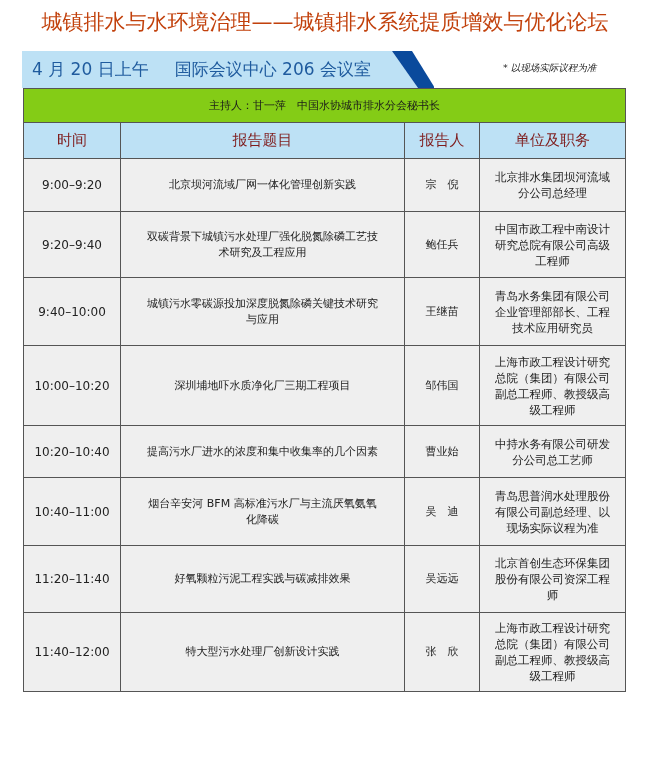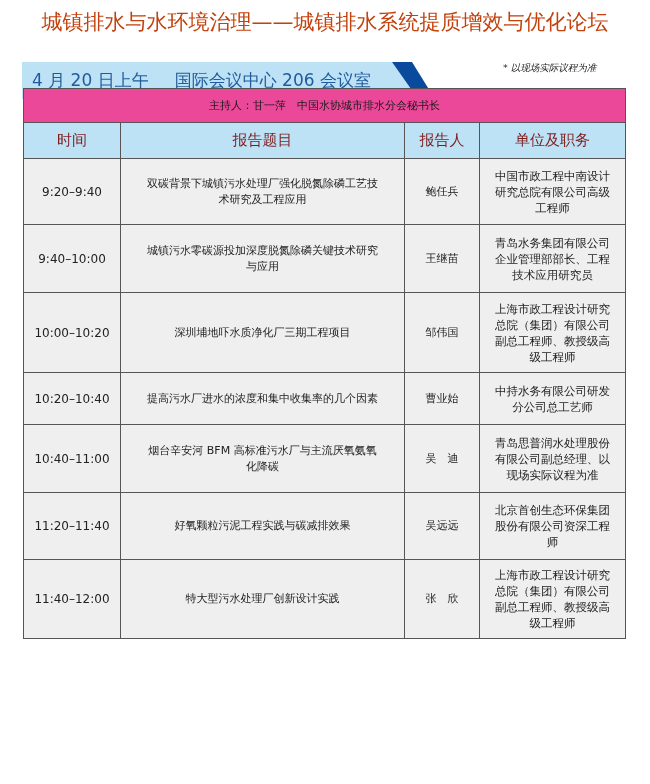--- a/index.html
+++ b/index.html
@@ -6,21 +6,21 @@
   body {
     width: 650px; height: 784px; position: relative; overflow: hidden;
     font-family: "DejaVu Sans", "Liberation Sans", sans-serif;
     color: #1a1a1a;
   }
   .title {
     position: absolute; left: 0; top: 8px; width: 650px; text-align: center;
     font-size: 21px; color: #c2410c; letter-spacing: 0px; white-space: nowrap;
   }
   .banner {
-    position: absolute; left: 22px; top: 62px; width: 410px; height: 37px;
+    position: absolute; left: 22px; top: 51px; width: 410px; height: 37px;
   }
   .banner svg { position: absolute; left: 0; top: 0; }
   .banner-text {
     position: absolute; left: 10px; top: 7px; font-size: 17px; color: #1f5b9e;
     white-space: nowrap;
   }
   .banner-text .gap { display: inline-block; width: 26px; }
   .note {
     position: absolute; left: 503px; top: 62px; font-size: 9.5px; color: #222;
     white-space: nowrap;
@@ -28,21 +28,21 @@
   }
   table.agenda {
     position: absolute; left: 23px; top: 88px; width: 602px;
     border-collapse: collapse; table-layout: fixed;
   }
   table.agenda td, table.agenda th {
     border: 1.5px solid #555; padding: 0 6px; text-align: center; vertical-align: middle;
     font-weight: normal;
   }
   .host-row td {
-    background: #ec4899; height: 33px; text-align: left; font-size: 11px; padding-left: 2px;
+    background: #84cc16; height: 33px; text-align: left; font-size: 11px; padding-left: 2px;
   }
   .head-row th {
     background: #bde1f5; height: 35px; font-size: 15px; color: #7f1d1d;
   }
   .data-row td { background: #efefef; font-size: 11px; line-height: 16px; color: #222; }
   .data-row td.time { font-size: 12px; }
   .data-row td.org { font-size: 11.5px; line-height: 16px; padding: 0 10px; }
   .data-row td.topic { padding: 0 22px; }
 </style>
 </head>
@@ -72,20 +72,26 @@
       <tr class="host-row">
     <td colspan="4">
       <span>主持人：</span><span>甘一萍</span>　<span>中国水协城市排水分会秘书长</span>
     </td>
   </tr>
   <tr class="head-row">
     <th>时间</th>
     <th>报告题目</th>
     <th>报告人</th>
     <th>单位及职务</th>
+  </tr>
+  <tr class="data-row" style="height:53px">
+    <td class="time">9:00–9:20</td>
+    <td class="topic">北京坝河流域厂网一体化管理创新实践</td>
+    <td>宗　倪</td>
+    <td class="org">北京排水集团坝河流域分公司总经理</td>
   </tr>
   <tr class="data-row" style="height:66px">
     <td class="time">9:20–9:40</td>
     <td class="topic">双碳背景下城镇污水处理厂强化脱氮除磷工艺技术研究及工程应用</td>
     <td>鲍任兵</td>
     <td class="org">中国市政工程中南设计研究总院有限公司高级工程师</td>
   </tr>
   <tr class="data-row" style="height:68px">
     <td class="time">9:40–10:00</td>
     <td class="topic">城镇污水零碳源投加深度脱氮除磷关键技术研究与应用</td>

